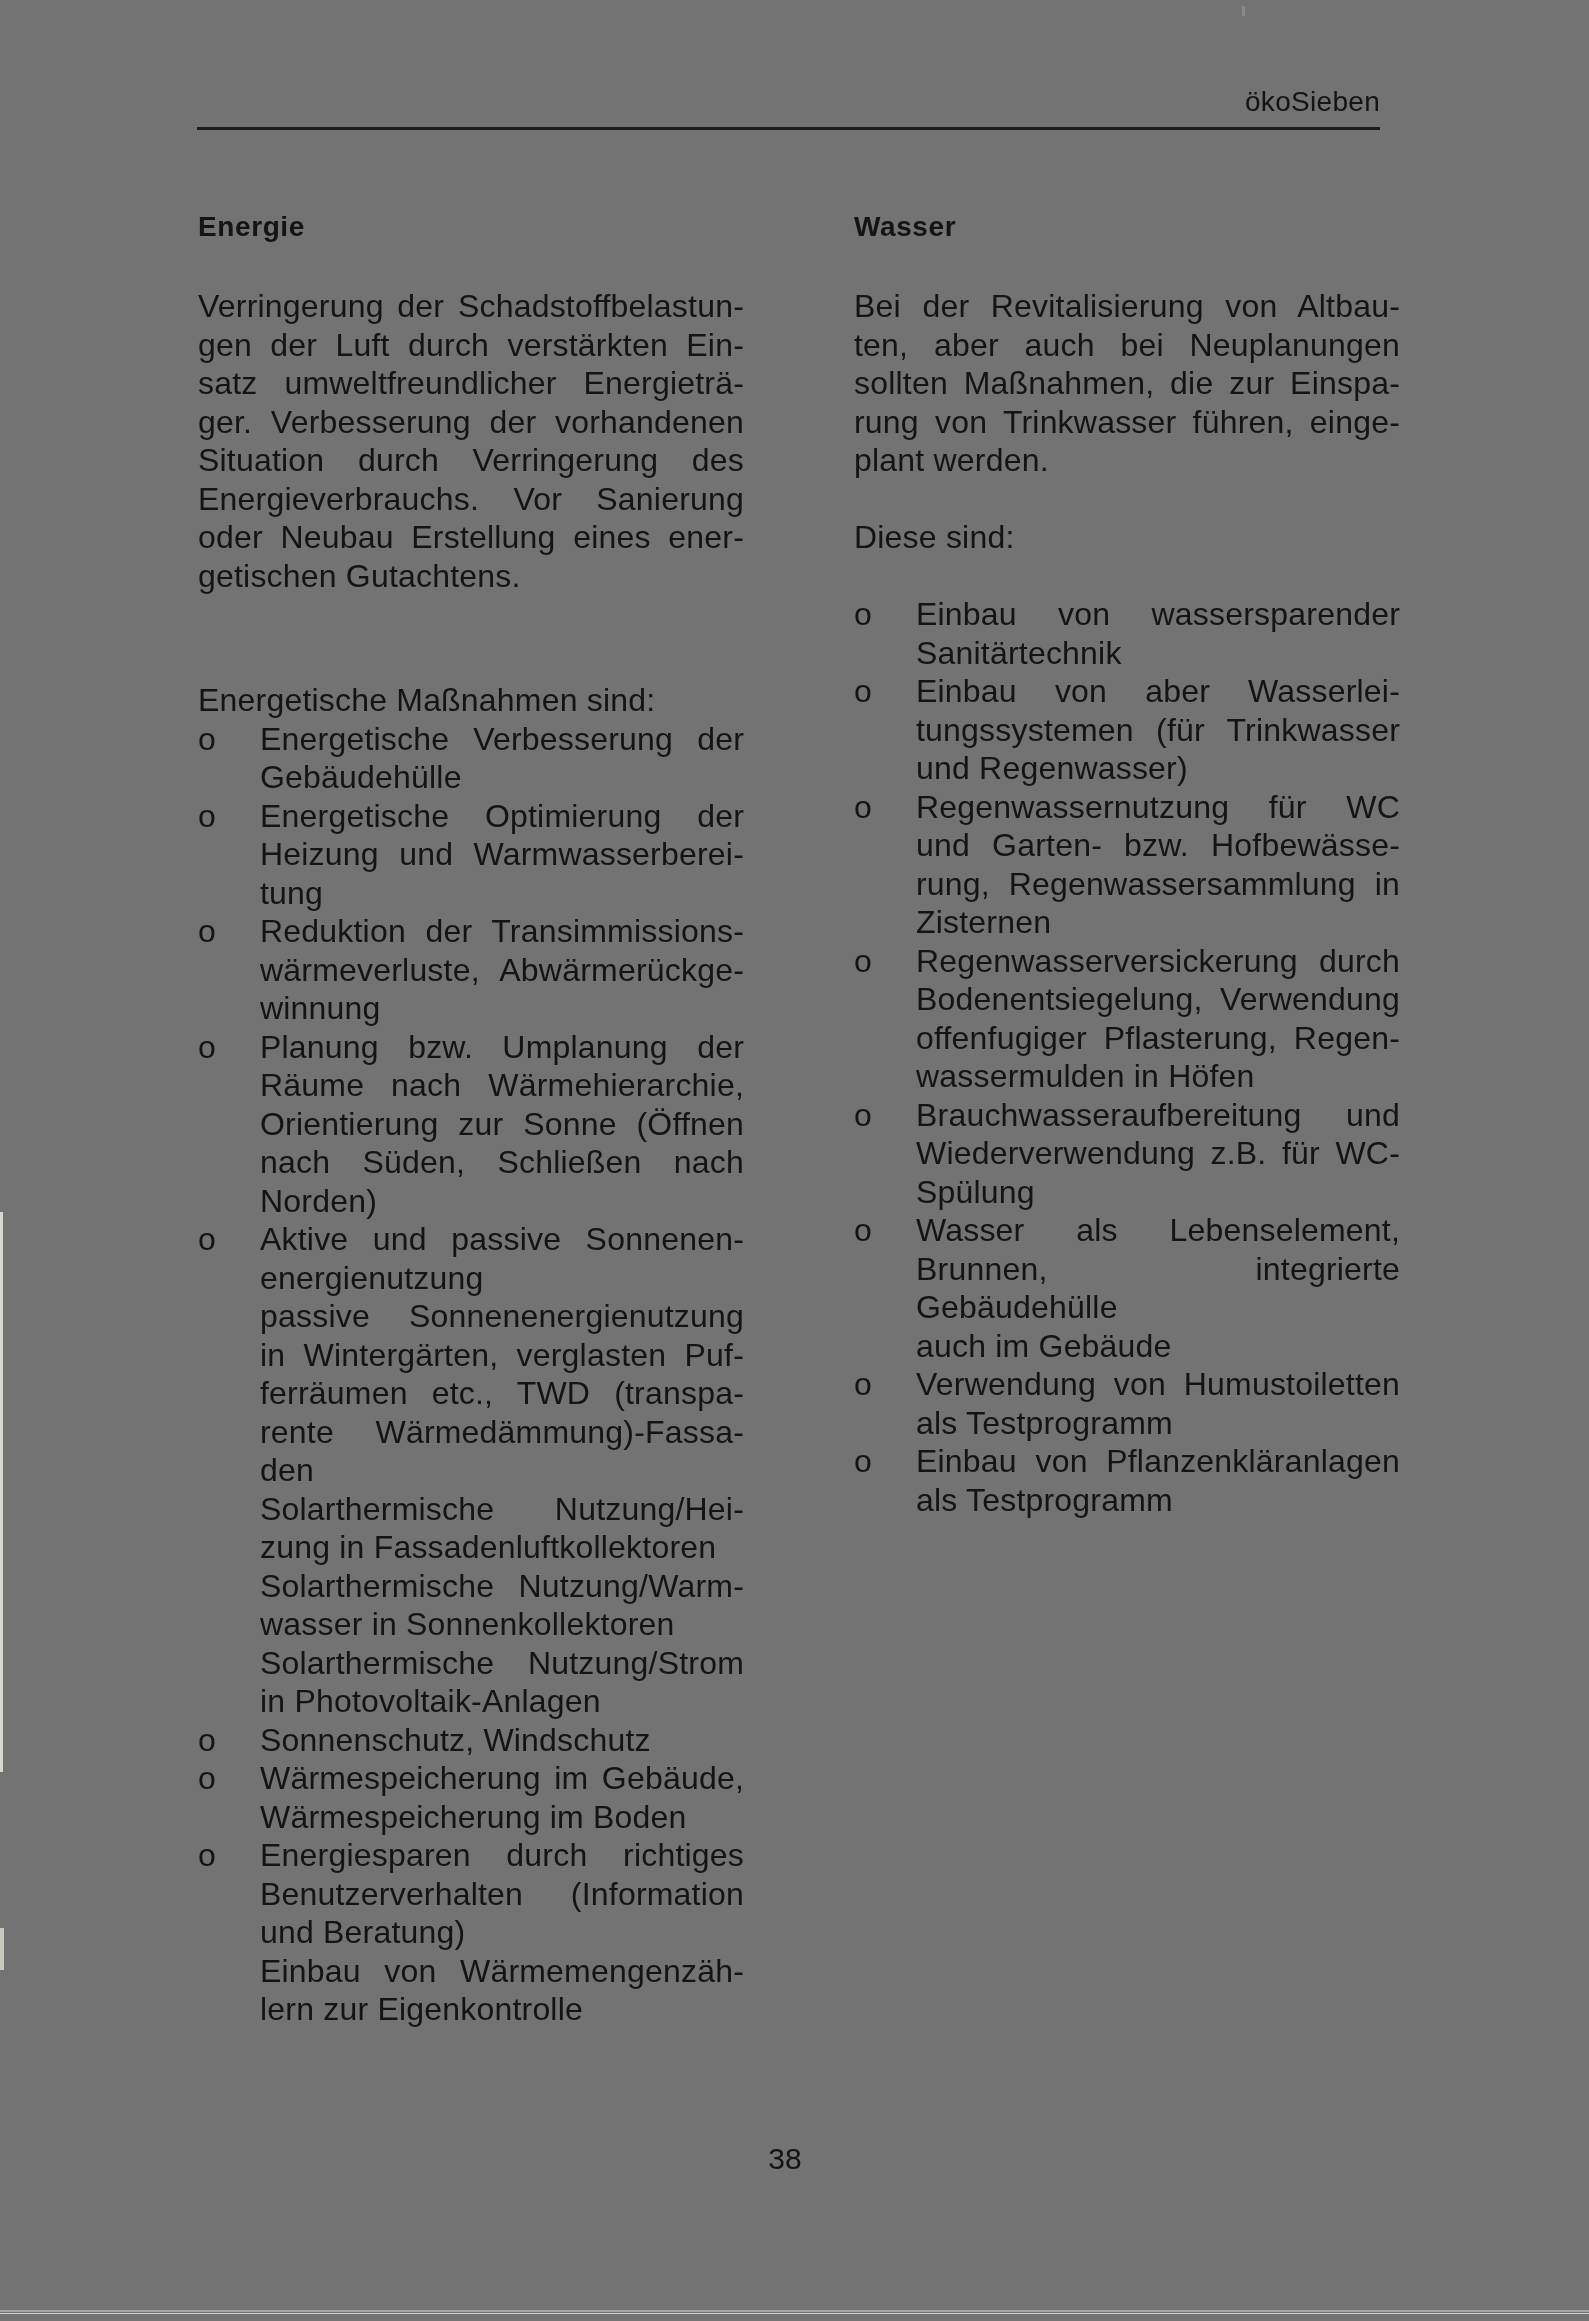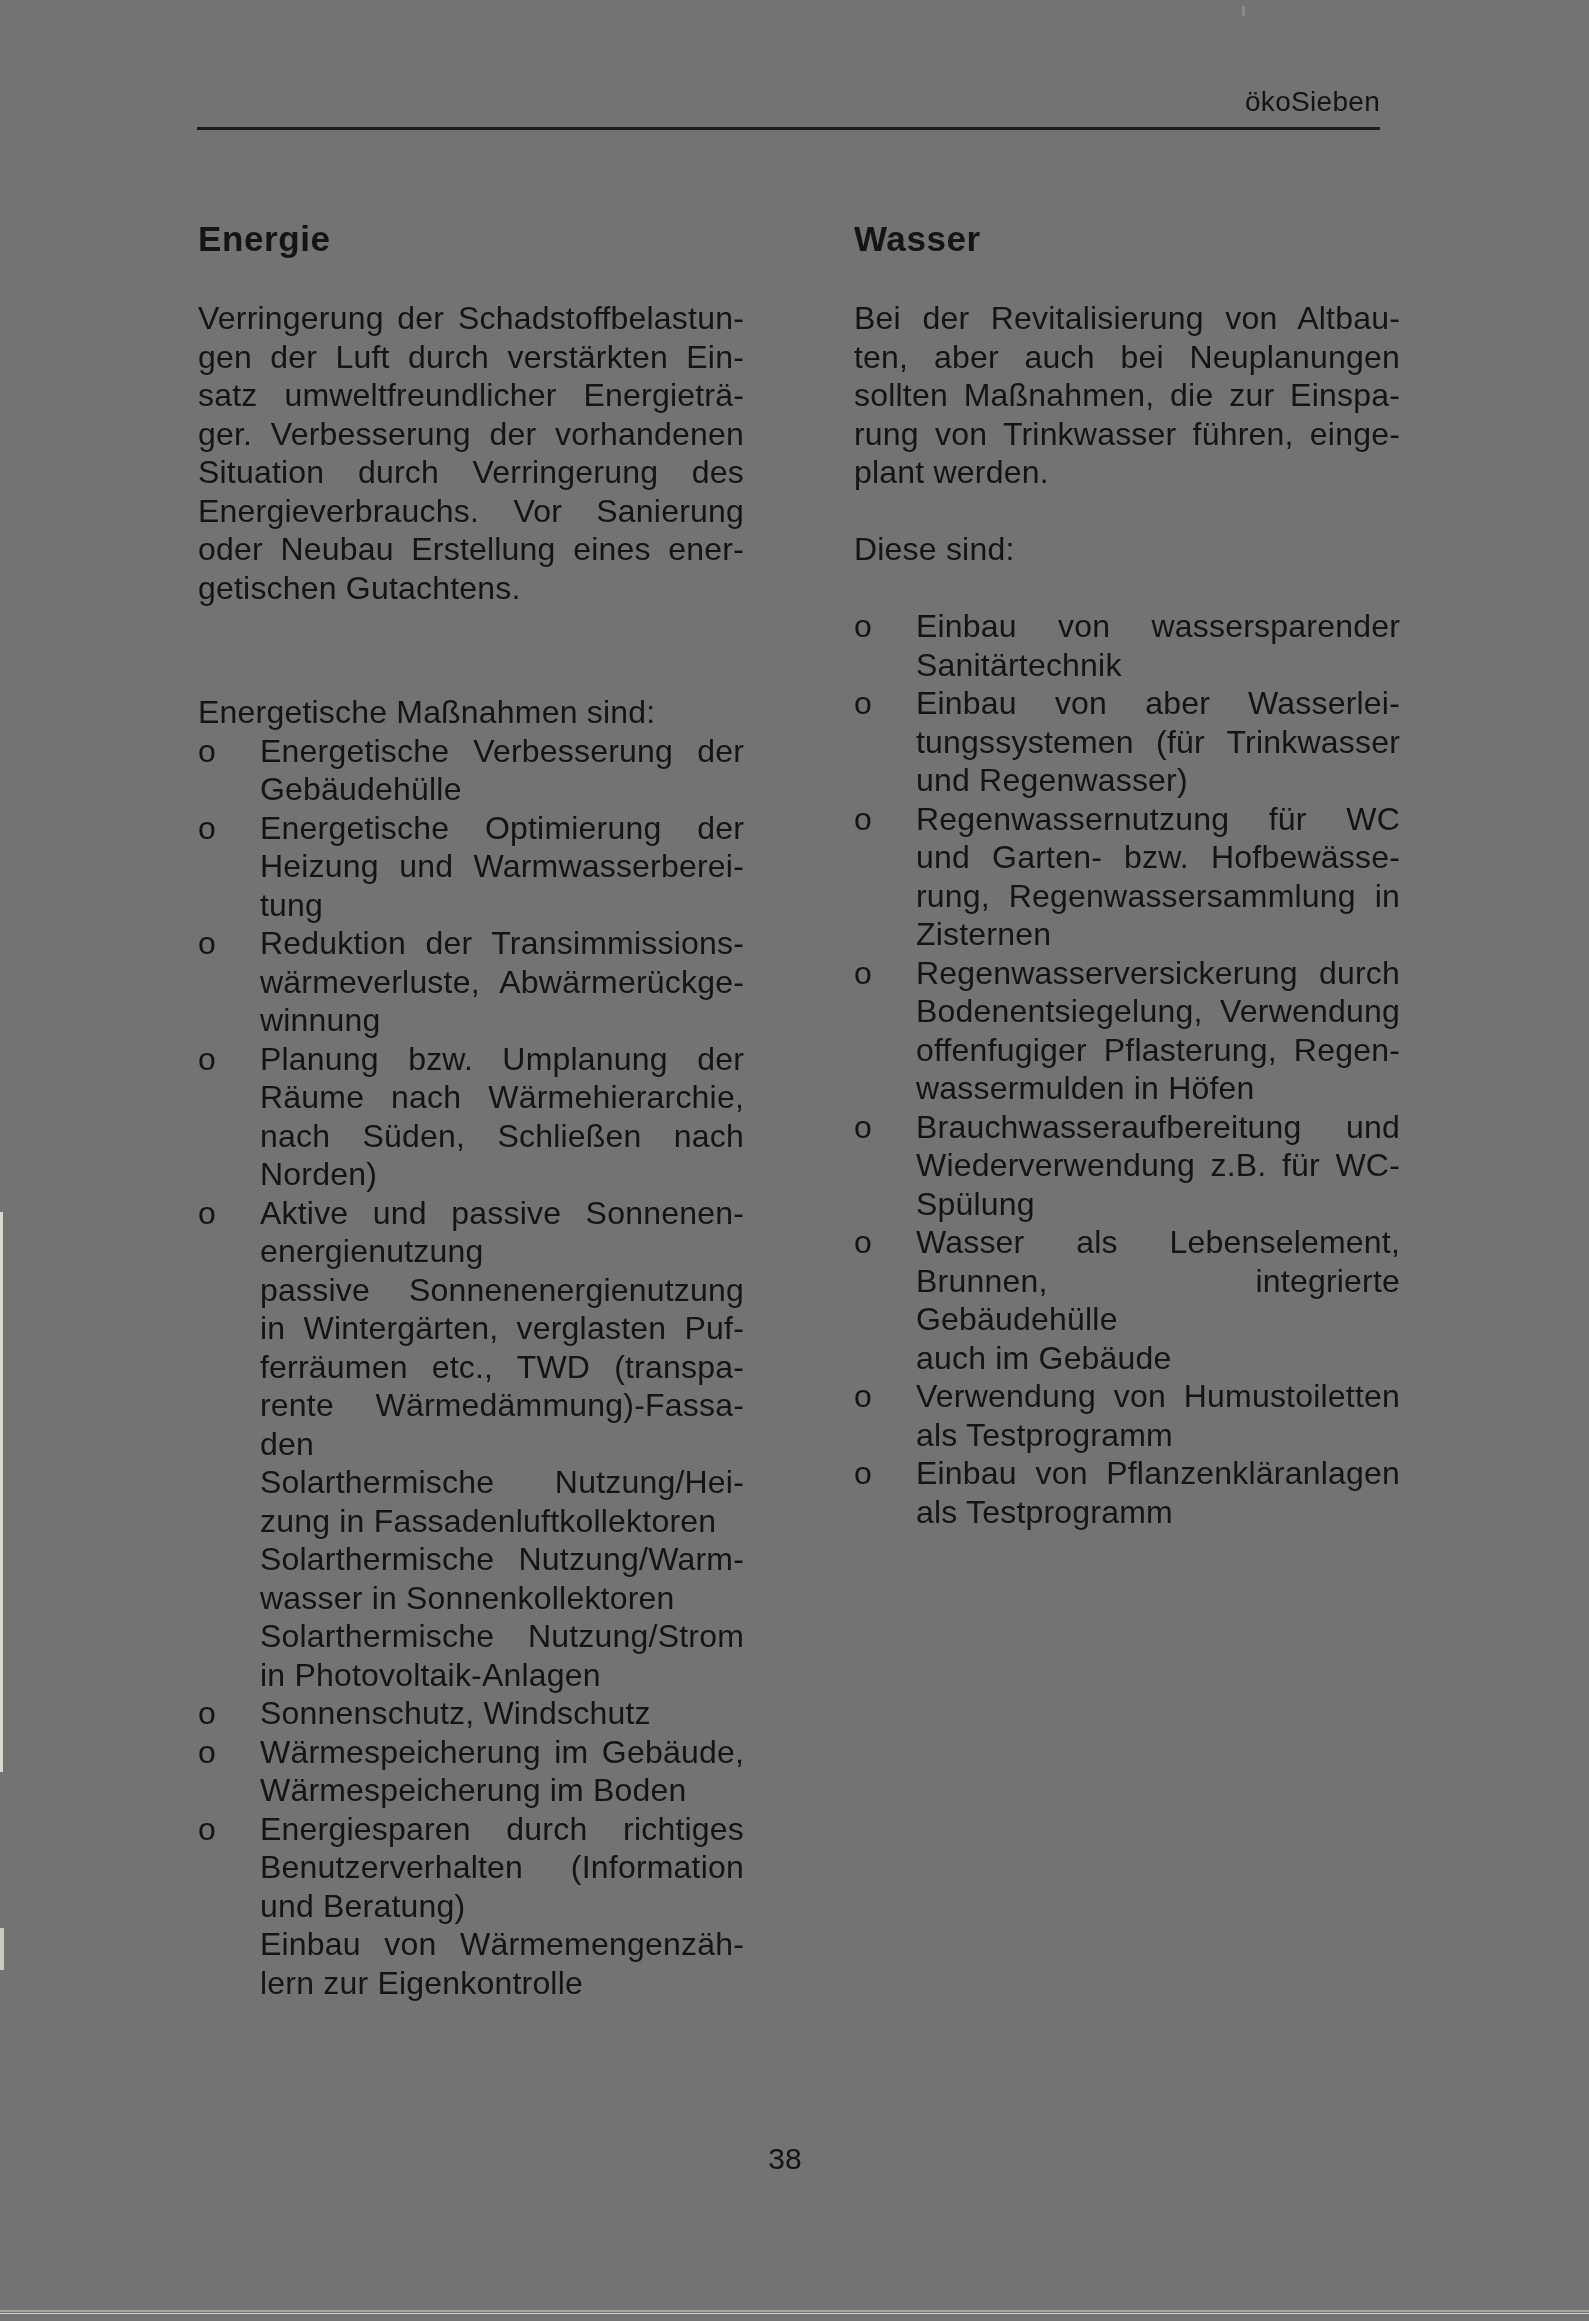--- a/index.html
+++ b/index.html
@@ -32,22 +32,22 @@
   .col {
     position: absolute;
     top: 203px;
     width: 546px;
     font-size: 32px;
     letter-spacing: 0.2px;
   }
   .col-left  { left: 198px; }
   .col-right { left: 854px; }
   .col-heading {
-    margin: 16px 0 40px 0;
-    font-size: 35px;
+    margin: 4px 0 40px 0;
+    font-size: 28px;
     line-height: 40px;
     font-weight: bold;
     letter-spacing: 0.6px;
   }
   .ln {
     line-height: 38.5px;
     min-height: 38.5px;
     white-space: nowrap;
   }
   .ln.j {
@@ -120,20 +120,21 @@
         <div class="block li">
           <span class="bullet">o</span>
           <div class="ln j">Reduktion der Transimmissions-</div>
           <div class="ln j">wärmeverluste, Abwärmerückge-</div>
           <div class="ln">winnung</div>
         </div>
         <div class="block li">
           <span class="bullet">o</span>
           <div class="ln j">Planung bzw. Umplanung der</div>
           <div class="ln j">Räume nach Wärmehierarchie,</div>
+          <div class="ln j">Orientierung zur Sonne (Öffnen</div>
           <div class="ln j">nach Süden, Schließen nach</div>
           <div class="ln">Norden)</div>
         </div>
         <div class="block li">
           <span class="bullet">o</span>
           <div class="ln j">Aktive und passive Sonnenen-</div>
           <div class="ln">energienutzung</div>
           <div class="ln j">passive Sonnenenergienutzung</div>
           <div class="ln j">in Wintergärten, verglasten Puf-</div>
           <div class="ln j">ferräumen etc., TWD (transpa-</div>

